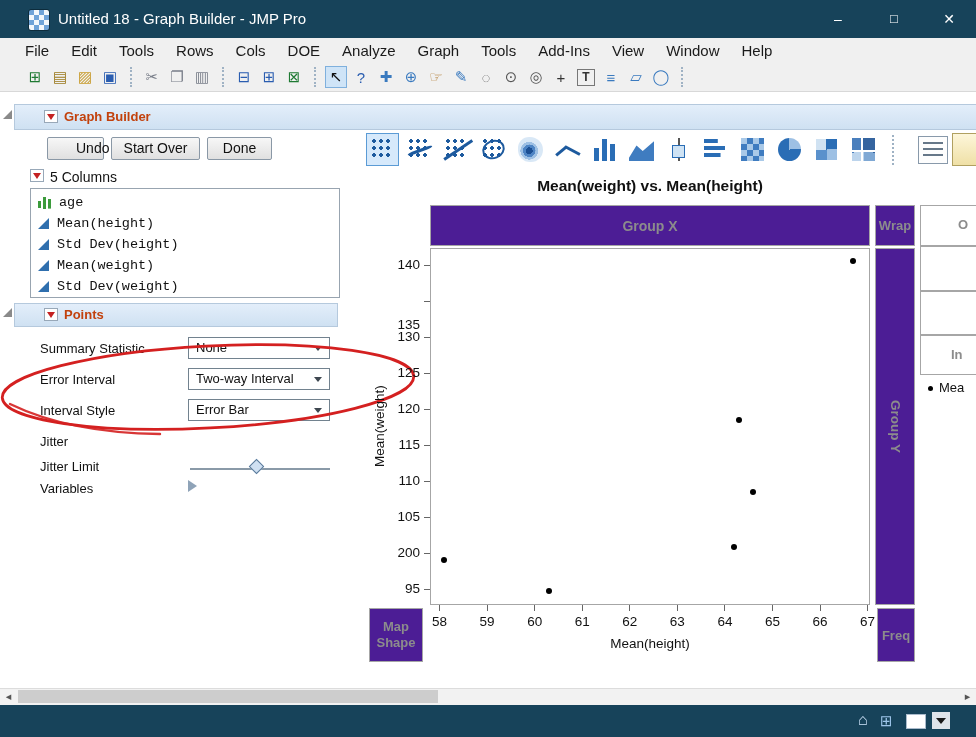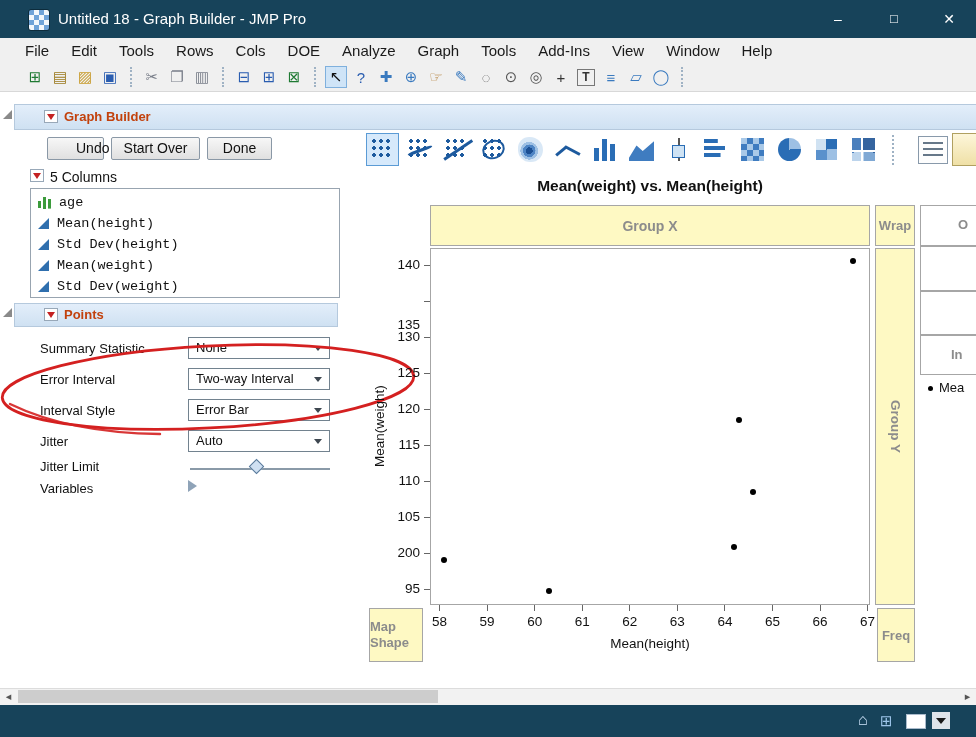--- a/index.html
+++ b/index.html
@@ -83,22 +83,22 @@
   .pal-treemap::before{content:"";position:absolute;inset:4px;background:conic-gradient(#2a6db5 0 25%,#9dc0e4 0 50%,#5a91cc 0 75%,#d0e2f2 0);box-shadow:inset 0 0 0 1px #fff;}
   .pal-mosaic::before{content:"";position:absolute;inset:4px;background:
     linear-gradient(#fff,#fff) 45% 0/2px 100% no-repeat,
     linear-gradient(#fff,#fff) 0 55%/100% 2px no-repeat,
     conic-gradient(#35649f 0 30%,#7fa8d4 0 50%,#bcd4ec 0 70%,#4a7fbd 0);}
   .pal-caption{width:30px;height:28px;border:1px solid #8899aa;background:#fdfdfd;}
   .pal-caption::before{content:"";position:absolute;inset:5px 4px;background:repeating-linear-gradient(#667788 0 2px,transparent 2px 6px);}
   .pal-formula{width:34px;border:1px solid #b0a060;background:linear-gradient(#fdf6da,#efe0a6);}
   
   .chart-title{position:absolute;left:430px;top:177px;width:440px;text-align:center;font-weight:bold;font-size:15.5px;}
-  .zone{position:absolute;border:1px solid #a6a6a6;background:#fef9c3;color:#8c8c8c;font-weight:bold;
-    display:flex;align-items:center;justify-content:center;box-sizing:border-box;text-align:left;}
+  .zone{position:absolute;border:1px solid #a6a6a6;background:#4c1d95;color:#8c8c8c;font-weight:bold;
+    display:flex;align-items:center;justify-content:center;box-sizing:border-box;text-align:center;}
   .plot-area{position:absolute;left:430px;top:248px;width:440px;height:357px;border:1px solid #a6a6a6;background:#fff;box-sizing:border-box;}
   .y-axis-title{position:absolute;left:370px;top:248px;width:18px;height:357px;writing-mode:vertical-rl;transform:rotate(180deg);
     display:flex;align-items:center;justify-content:center;font-size:13.5px;color:#111;}
   .x-axis-title{position:absolute;left:430px;top:636px;width:440px;text-align:center;font-size:13.5px;color:#111;}
   .tick-label{position:absolute;font-size:13.5px;color:#111;}
   .tick-mark{position:absolute;background:#666;}
   .dot{position:absolute;width:6px;height:6px;border-radius:50%;background:#000;}
   .rc-box{position:absolute;left:920px;width:120px;border:1px solid #a6a6a6;background:#fff;box-sizing:border-box;}
   .rc-label{position:absolute;color:#8c8c8c;font-weight:bold;font-size:13px;}
   .legend-dot{position:absolute;left:928px;top:386px;width:5px;height:5px;border-radius:50%;background:#000;}
@@ -217,21 +217,20 @@
   <div class="prow-label" style="top:341px;">Summary Statistic</div>
   <div class="dd" style="top:337px;">None</div>
 
   <div class="prow-label" style="top:372px;">Error Interval</div>
   <div class="dd" style="top:368px;">Two-way Interval</div>
 
   <div class="prow-label" style="top:403px;">Interval Style</div>
   <div class="dd" style="top:399px;">Error Bar</div>
 
   <div class="prow-label" style="top:434px;">Jitter</div>
-  <div class="dd" style="top:430px;">Auto</div>
 
   <div class="prow-label" style="top:459px;">Jitter Limit</div>
   <div class="slider-track"></div>
   <div class="slider-thumb"></div>
 
   <div class="prow-label" style="top:481px;">Variables</div>
   <div class="vars-tri"></div>
 
   <svg class="annotation" width="436" height="120" viewBox="0 0 436 120">
     <ellipse cx="208" cy="59" rx="206" ry="41" fill="none" stroke="#d42020" stroke-width="2.8" transform="rotate(-3 208 59)" stroke-linecap="round"></ellipse>

